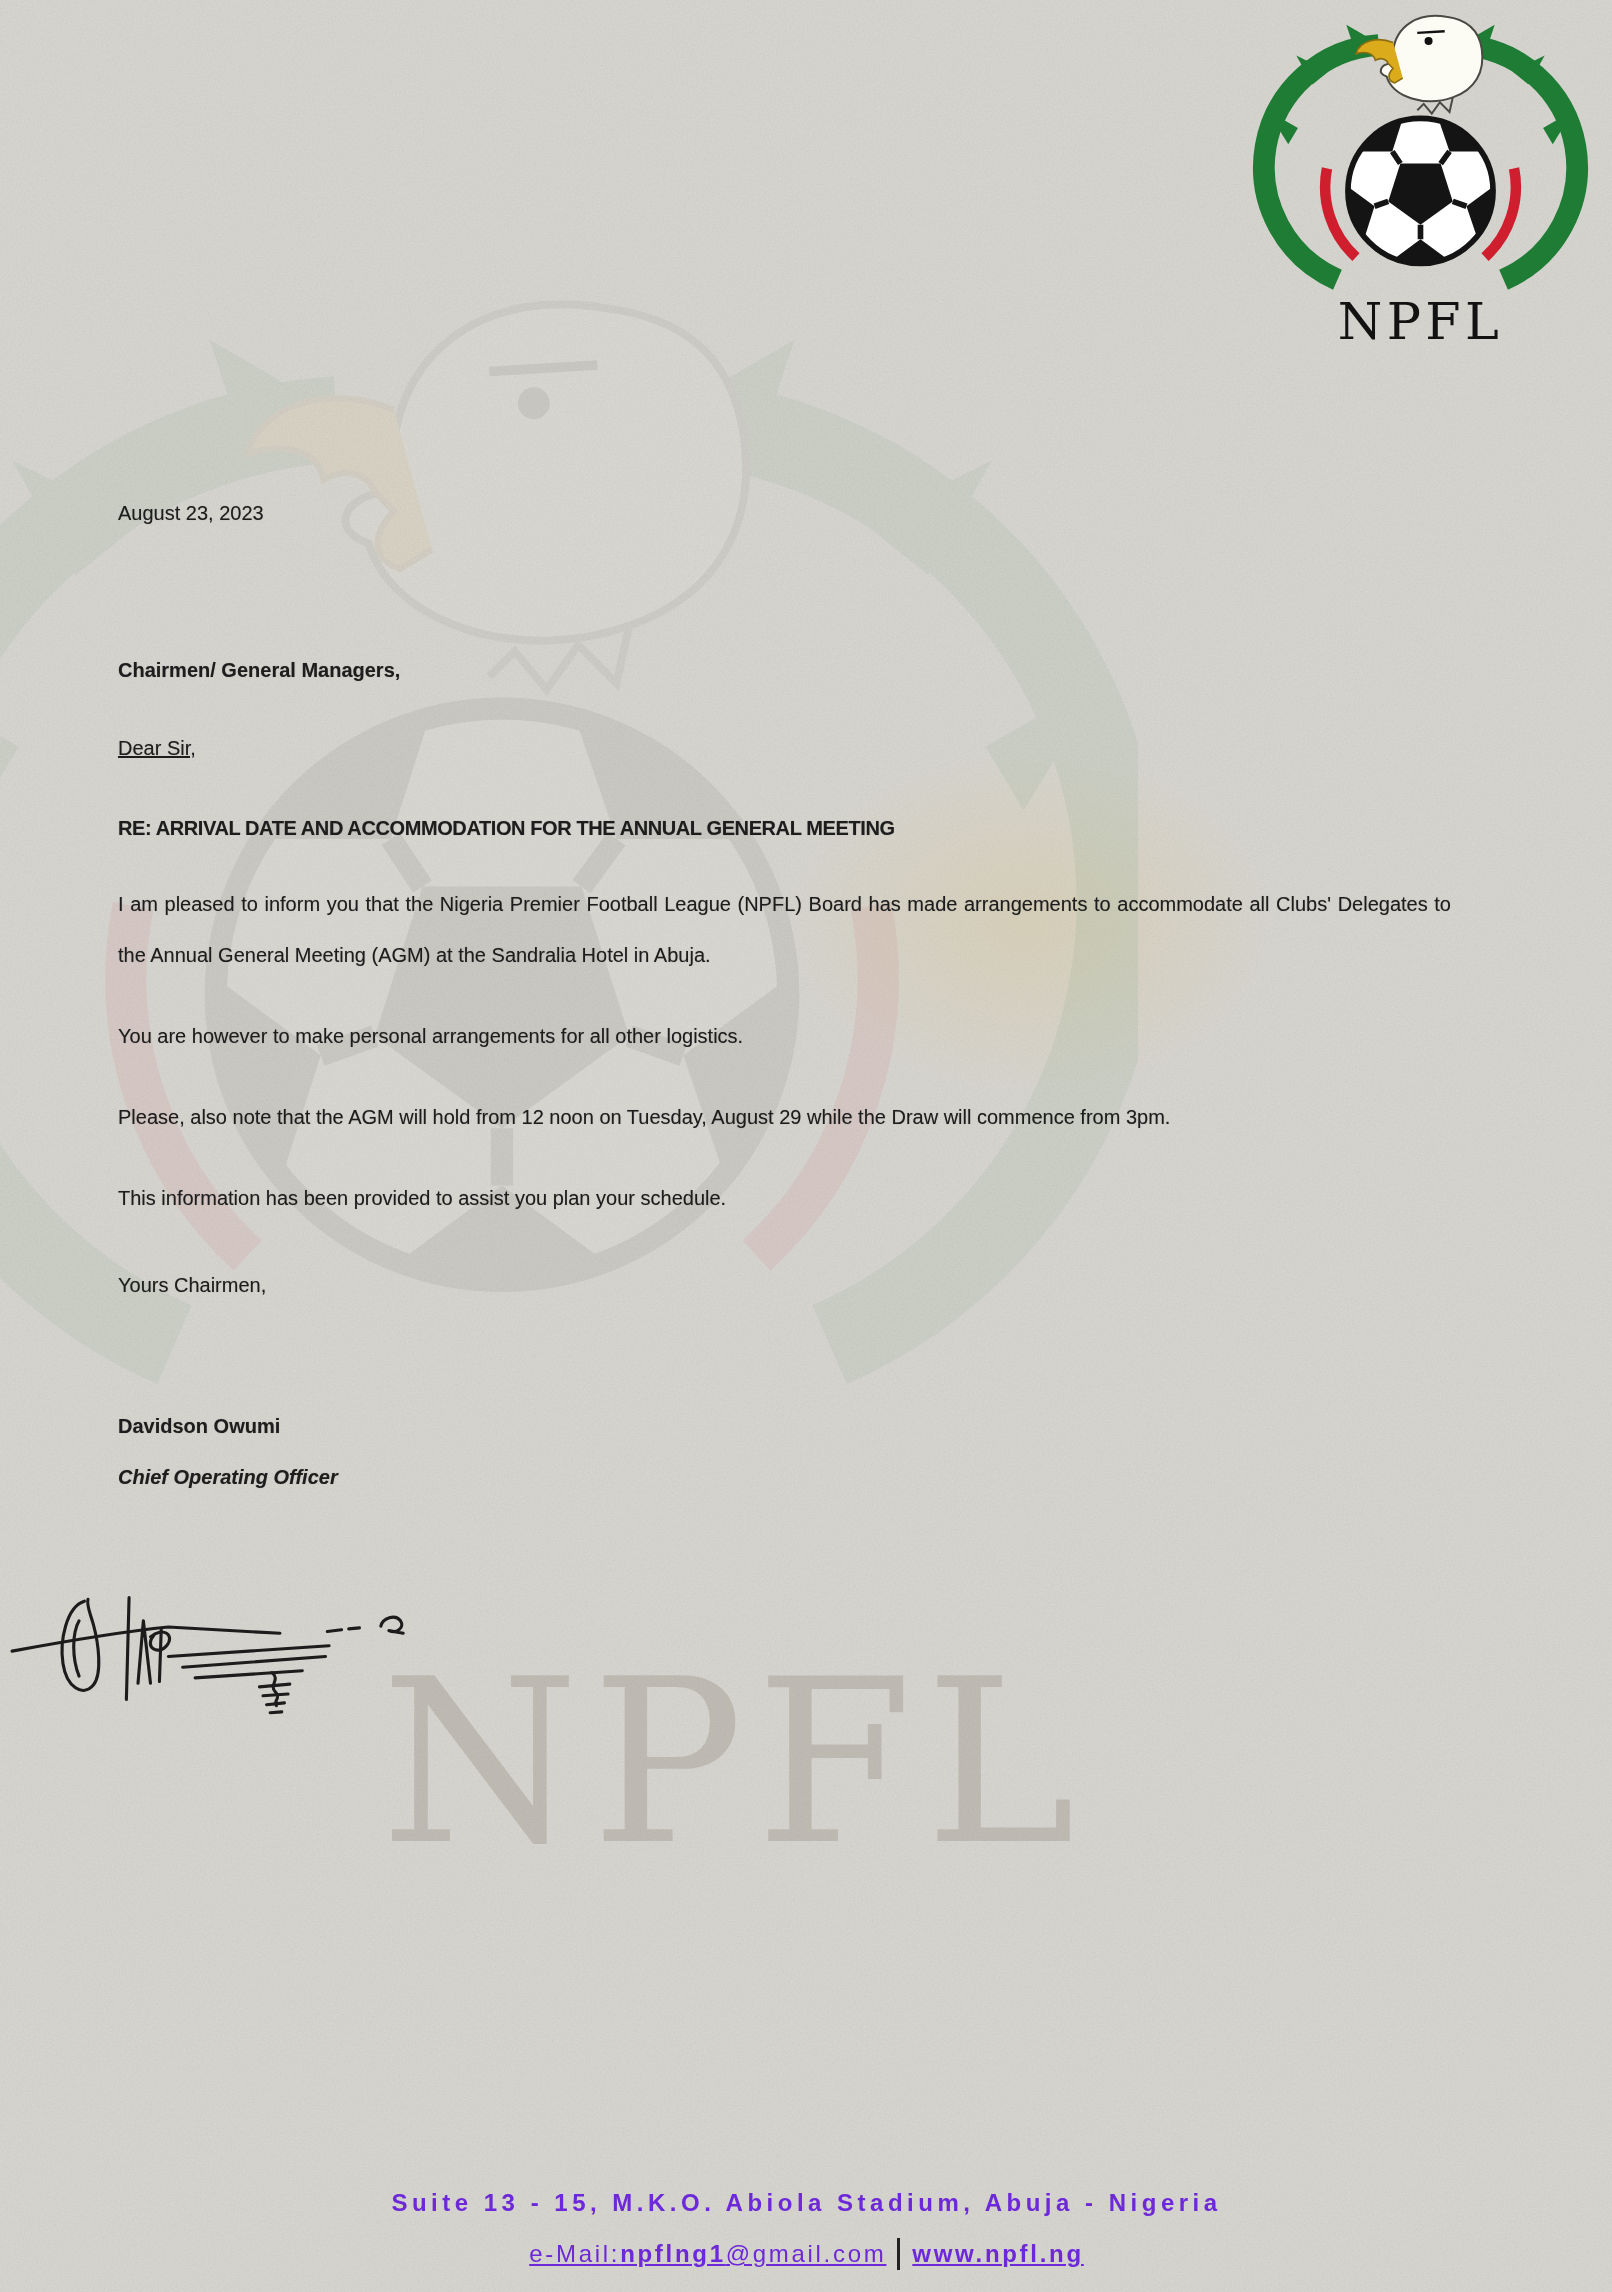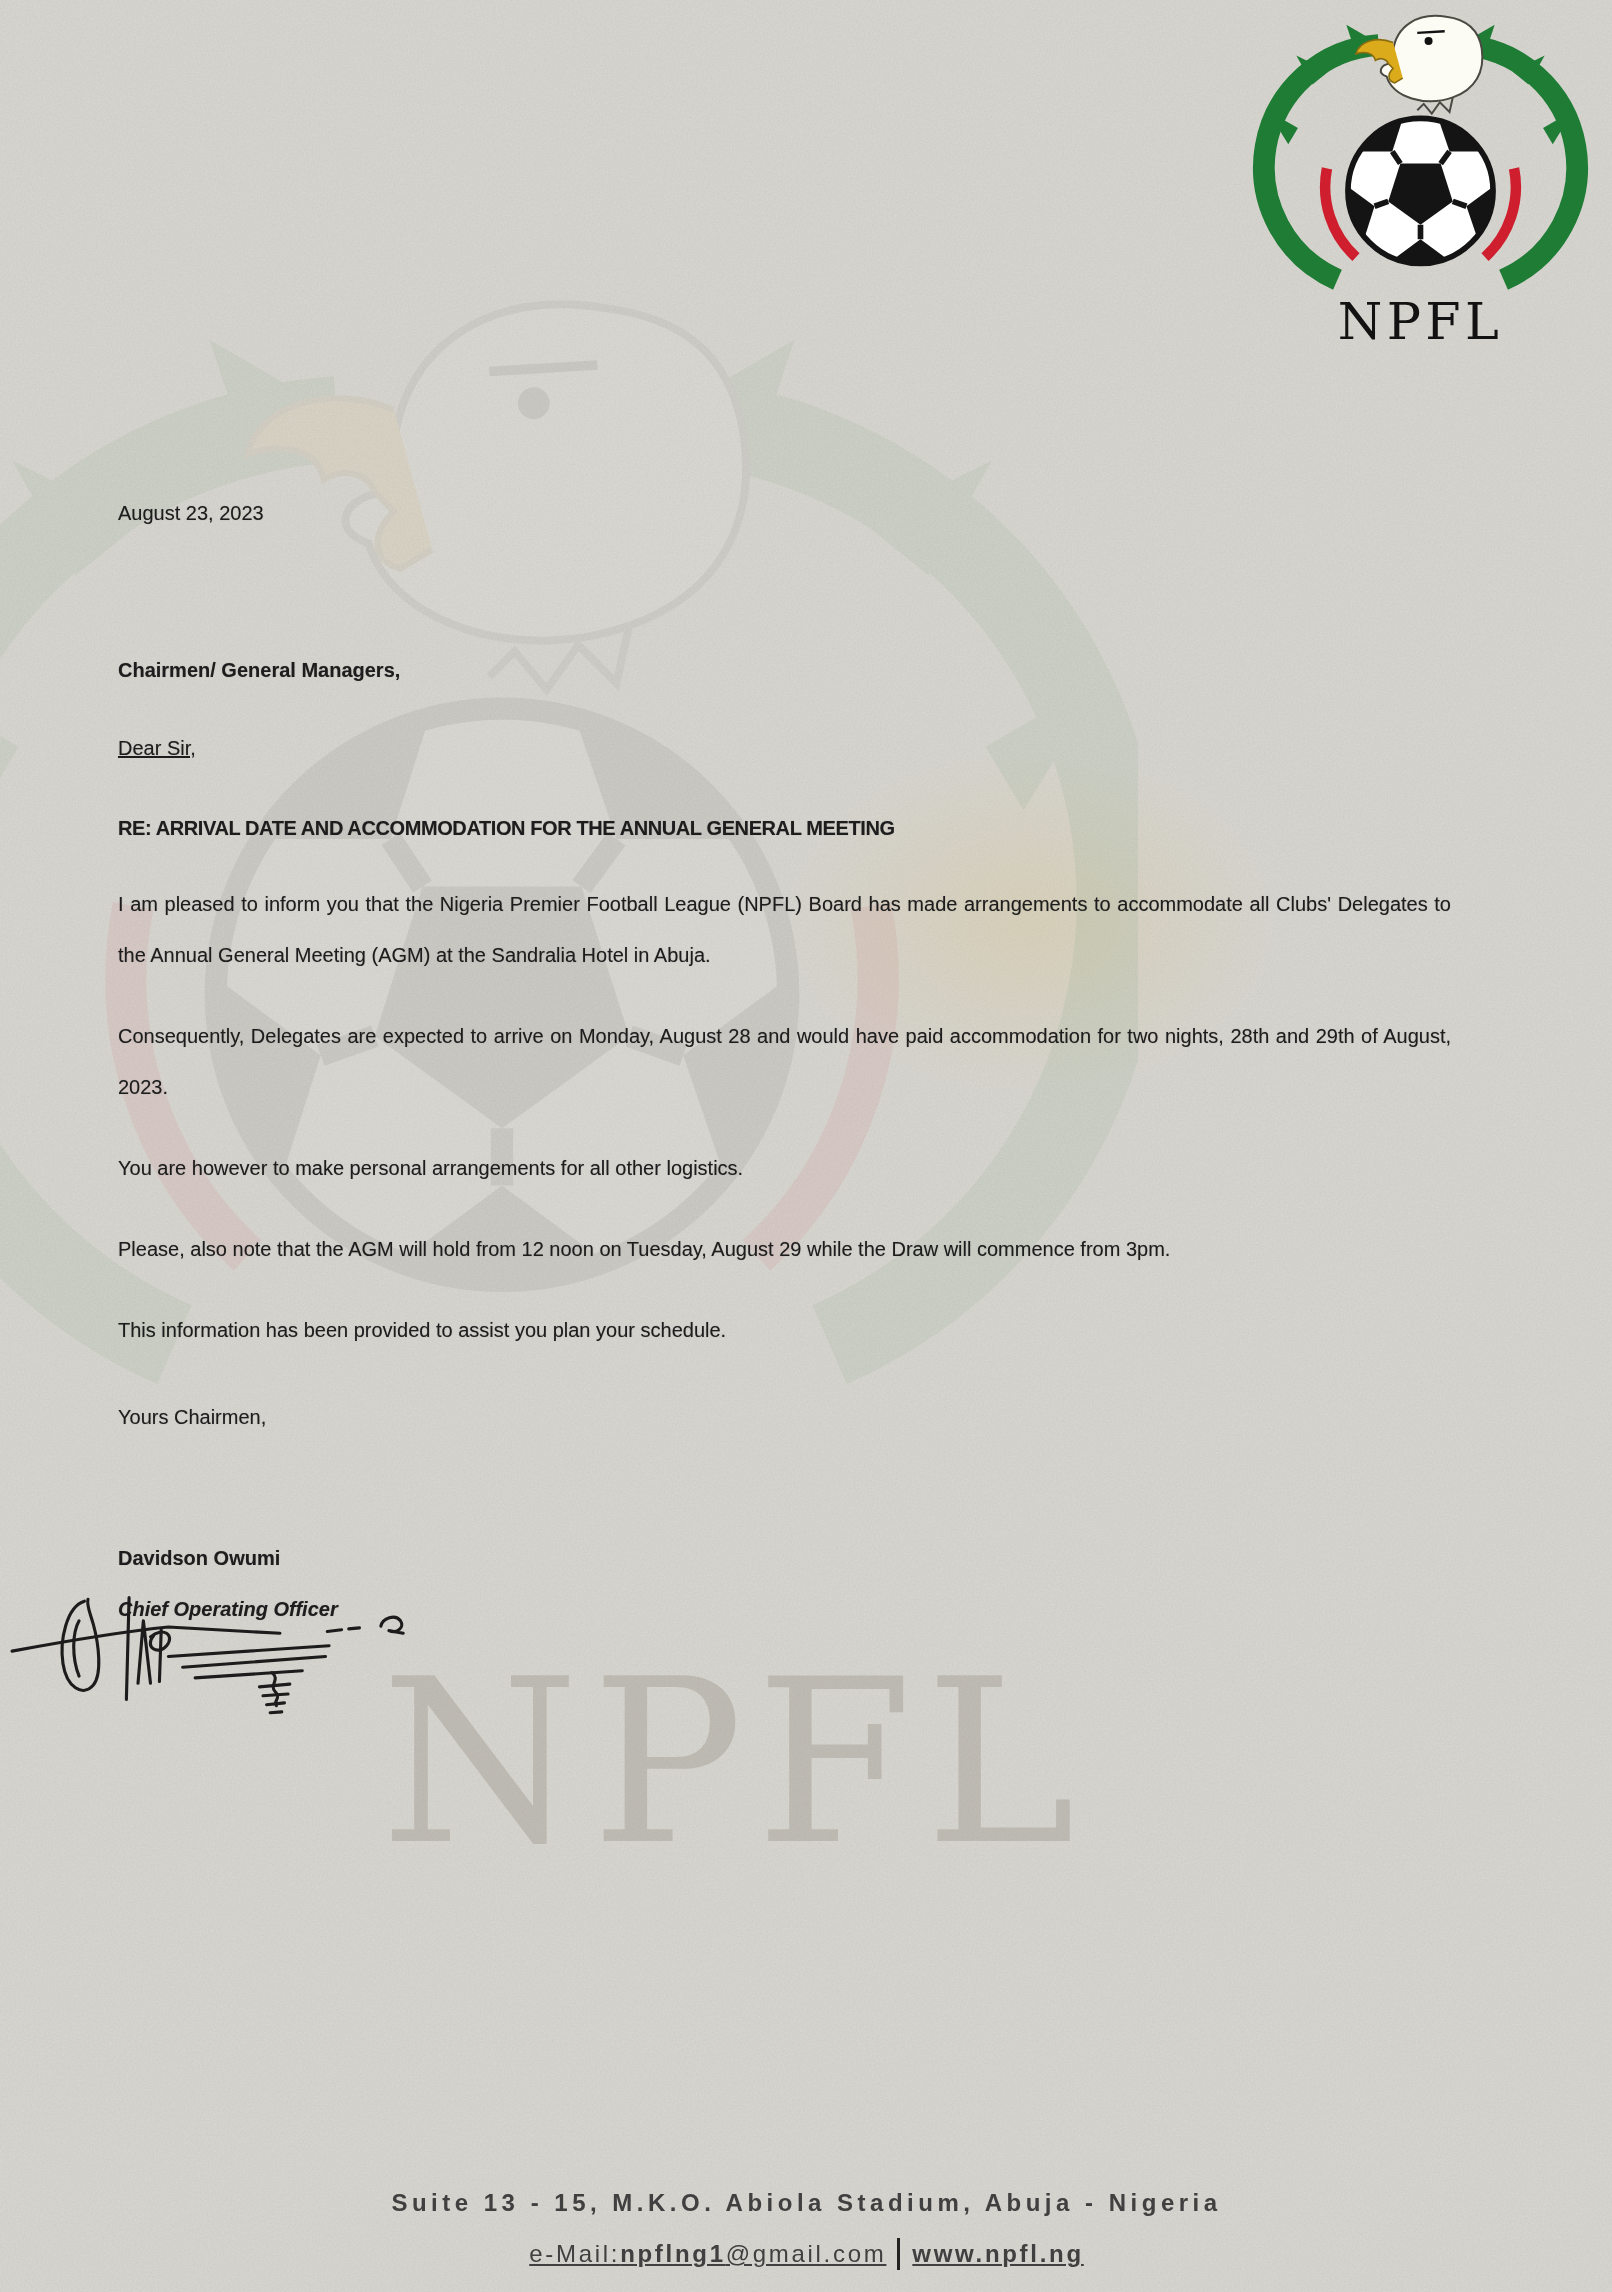--- a/index.html
+++ b/index.html
@@ -41,21 +41,21 @@
   .salutation{margin-bottom:29px;text-decoration:underline;}
   .subject{font-weight:700;letter-spacing:-0.4px;white-space:nowrap;margin-bottom:25px;}
   .para{margin-bottom:30px;}
   .just{text-align:justify;}
   .closing{margin-bottom:90px;}
   .sig-name{font-weight:700;}
   .sig-title{font-weight:700;font-style:italic;}
   .signature{position:absolute;left:7.2px;top:1594px;width:412px;height:125px;}
   .footer{
     position:absolute;left:0;top:2188px;width:100%;
-    text-align:center;font-size:24px;line-height:30px;color:#404040;
+    text-align:center;font-size:24px;line-height:30px;color:#6d28d9;
   }
   .footer-line1{font-weight:700;letter-spacing:4.5px;}
   .footer-line2{letter-spacing:2.7px;margin-top:20px;text-decoration:underline;}
   .fw-b{font-weight:700;}
   .fw-r{font-weight:400;}
   .sep-bar{
     display:inline-block;width:2.7px;height:32px;background:#222;
     vertical-align:-8px;margin:0 12.5px 0 10.7px;
   }
 </style>
@@ -127,21 +127,20 @@
     <use href="#crest" x="0" y="0" width="400" height="340"></use>
     <text x="200" y="378" text-anchor="middle" font-family="DejaVu Serif, serif" font-size="58" letter-spacing="5" fill="#121212">NPFL</text>
   </svg>
 
   <div class="content">
     <div class="date">August 23, 2023</div>
     <div class="recipient-1">Chairmen/ General Managers,</div>
     <div class="salutation">Dear Sir,</div>
     <div class="subject">RE: ARRIVAL DATE AND ACCOMMODATION FOR THE ANNUAL GENERAL MEETING</div>
     <p class="para just">I am pleased to inform you that the Nigeria Premier Football League (NPFL) Board has made arrangements to accommodate all Clubs' Delegates to the Annual General Meeting (AGM) at the Sandralia Hotel in Abuja.</p>
-    <p class="para just">Consequently, Delegates are expected to arrive on Monday, August 28 and would have paid accommodation for two nights, 28th and 29th of August, 2023.</p>
     <p class="para">You are however to make personal arrangements for all other logistics.</p>
     <p class="para just">Please, also note that the AGM will hold from 12 noon on Tuesday, August 29 while the Draw will commence from 3pm.</p>
     <p class="para" style="margin-bottom:36px;">This information has been provided to assist you plan your schedule.</p>
     <div class="closing">Yours Chairmen,</div>
     <div class="sig-name">Davidson Owumi</div>
     <div class="sig-title">Chief Operating Officer</div>
   </div>
 
   <svg class="signature" viewBox="0 0 460 140">
     <g fill="none" stroke="#1c1c1c" stroke-width="3.5" stroke-linecap="round" stroke-linejoin="round">

